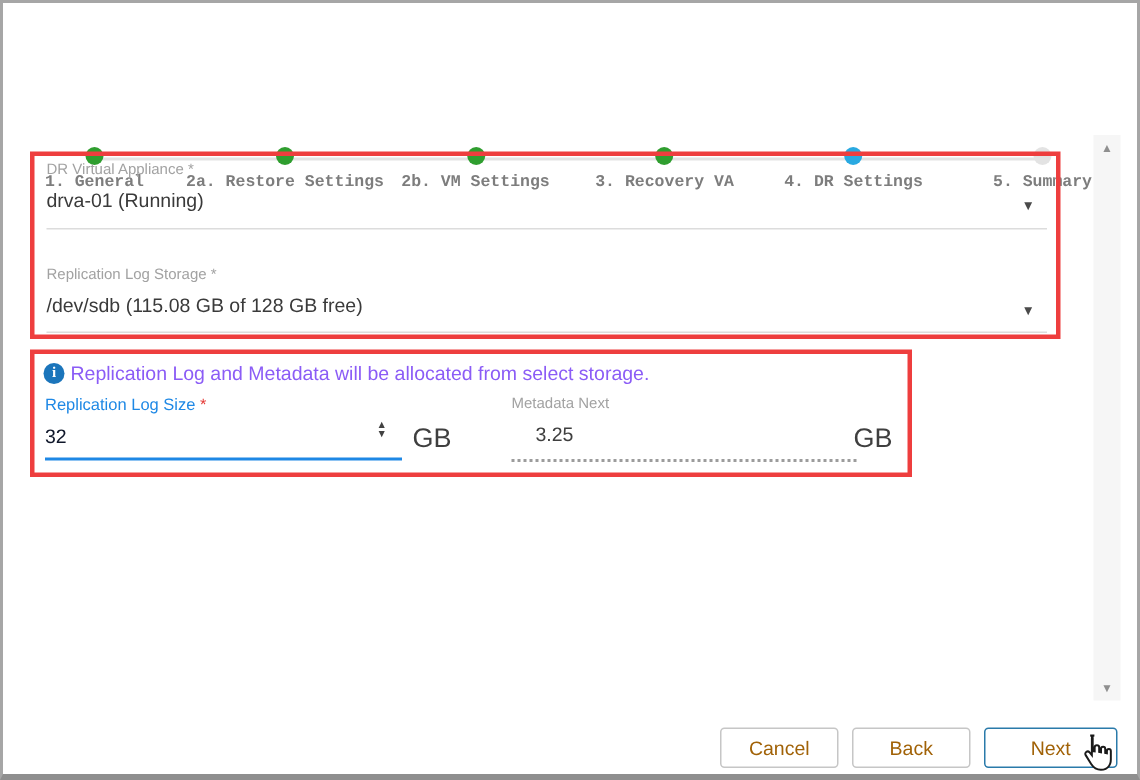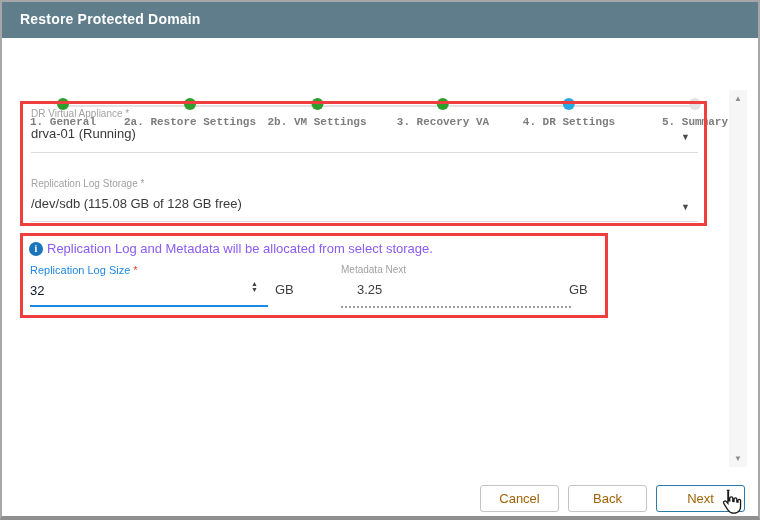--- a/index.html
+++ b/index.html
@@ -38,21 +38,21 @@
   .info-row { position:absolute; left:6px; top:5px; display:flex; align-items:center; }
   .info-icon { width:14px; height:14px; border-radius:50%; background:#1b75bb; color:#fff; font-size:10px; font-weight:bold; font-family:"Liberation Serif", serif; display:flex; align-items:center; justify-content:center; margin-right:4px; flex:0 0 auto; }
   .info-text { font-size:13px; color:#8b5cf6; }
 
   
   .ls-label { position:absolute; left:7px; top:28px; font-size:11px; color:var(--accent-blue,#1e88e5); }
   .req-mark { color:#e53935; }
   .ls-input { position:absolute; left:7px; top:44px; width:215px; height:20px; border:none; outline:none; font-family:"Liberation Sans", sans-serif; font-size:13px; color:#0f172a; background:transparent; padding:0; }
   .ls-underline { position:absolute; left:7px; top:69px; width:238px; height:2px; background:var(--accent-blue,#1e88e5); }
   .spinner { position:absolute; left:228px; top:45px; display:flex; flex-direction:column; line-height:6px; font-size:7px; color:#424242; cursor:pointer; }
-  .unit { position:absolute; top:46px; font-size:13px; color:#3f3f3f; }
+  .unit { position:absolute; top:46px; font-size:18px; color:#3f3f3f; }
   .ms-label { position:absolute; left:318px; top:28px; font-size:10px; color:#a2a2a2; }
   .ms-value { position:absolute; left:334px; top:46px; font-size:13px; color:#3f3f3f; }
   .ms-dotted { position:absolute; left:318px; top:70px; width:230px; border-bottom:2px dotted #9c9c9c; }
 
   
   .scrollbar { position:absolute; left:729px; top:90px; width:18px; height:377px; background:#f6f6f6; cursor:default; }
   .scroll-arrow { position:absolute; left:0; width:100%; text-align:center; font-size:8px; color:#8f8f8f; cursor:pointer; }
   .scroll-arrow.up { top:4px; }
   .scroll-arrow.down { bottom:4px; }
 
@@ -63,23 +63,20 @@
   .btn-next  { left:656px; width:89px; border-color:#2a7aaa; }
 
   .cursor-hand { position:absolute; left:716px; top:487px; width:30px; height:30px; z-index:60; pointer-events:none; }
 </style>
 </head>
 <body>
 
 <div class="dialog">
   <div class="dialog-border"></div>
 
-  <div class="titlebar">
-    <span class="title">Restore Protected Domain</span>
-  </div>
 
   <div class="stepper">
     <div class="track"></div>
 
     <div class="step done" style="left:63px">
       <span class="dot"></span>
       <span class="step-label">1. General</span>
     </div>
     <div class="step done" style="left:190px">
       <span class="dot"></span>

